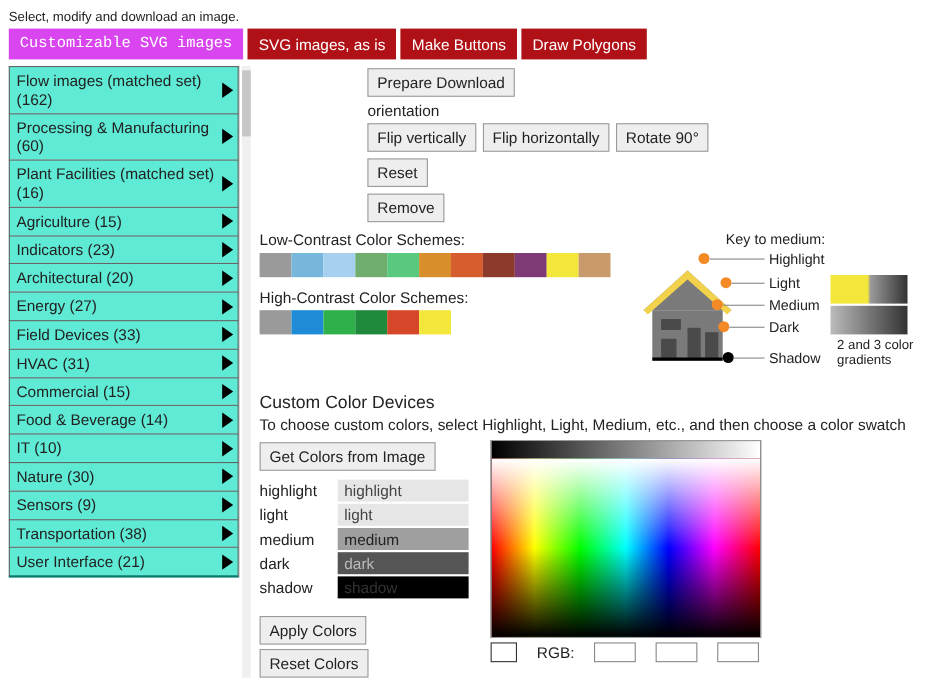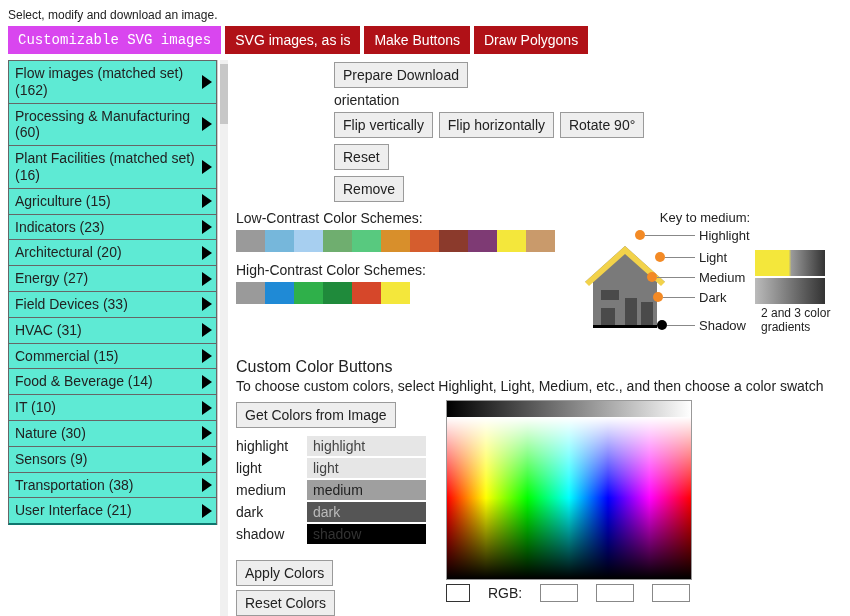--- a/index.html
+++ b/index.html
@@ -153,21 +153,21 @@
           <div class="key-line" style="left:92px; top:115px; width:28px;"></div>
           <span class="key-label" style="left:124px; top:108px;">Shadow</span>
           <div class="gradient-block" style="left:180px; top:40px; background:linear-gradient(90deg,#f4e73b 0%,#f4e73b 48%,#9a9a9a 52%,#333 100%);"></div>
           <div class="gradient-block" style="left:180px; top:68px; background:linear-gradient(90deg,#bbb,#333);"></div>
           <span class="key-label" style="left:186px; top:96px; font-size:12px; width:70px;">2 and 3 color gradients</span>
         </div>
       </div>
     </div>
 
     <div class="content-inner-left">
-      <div class="custom-heading">Custom Color Buttons</div>
+      <div class="custom-heading">Custom Color Devices</div>
       <div class="custom-desc">To choose custom colors, select Highlight, Light, Medium, etc., and then choose a color swatch</div>
 
       <div style="display:flex; gap:20px; align-items:flex-start;">
         <div style="width:190px;">
           <span class="btn">Get Colors from Image</span>
           <div class="hilo-table" id="hilo-table">
               <div class="hilo-label">highlight</div>
               <div class="hilo-val hl">highlight</div>
               <div class="hilo-label">light</div>
               <div class="hilo-val lt">light</div>

